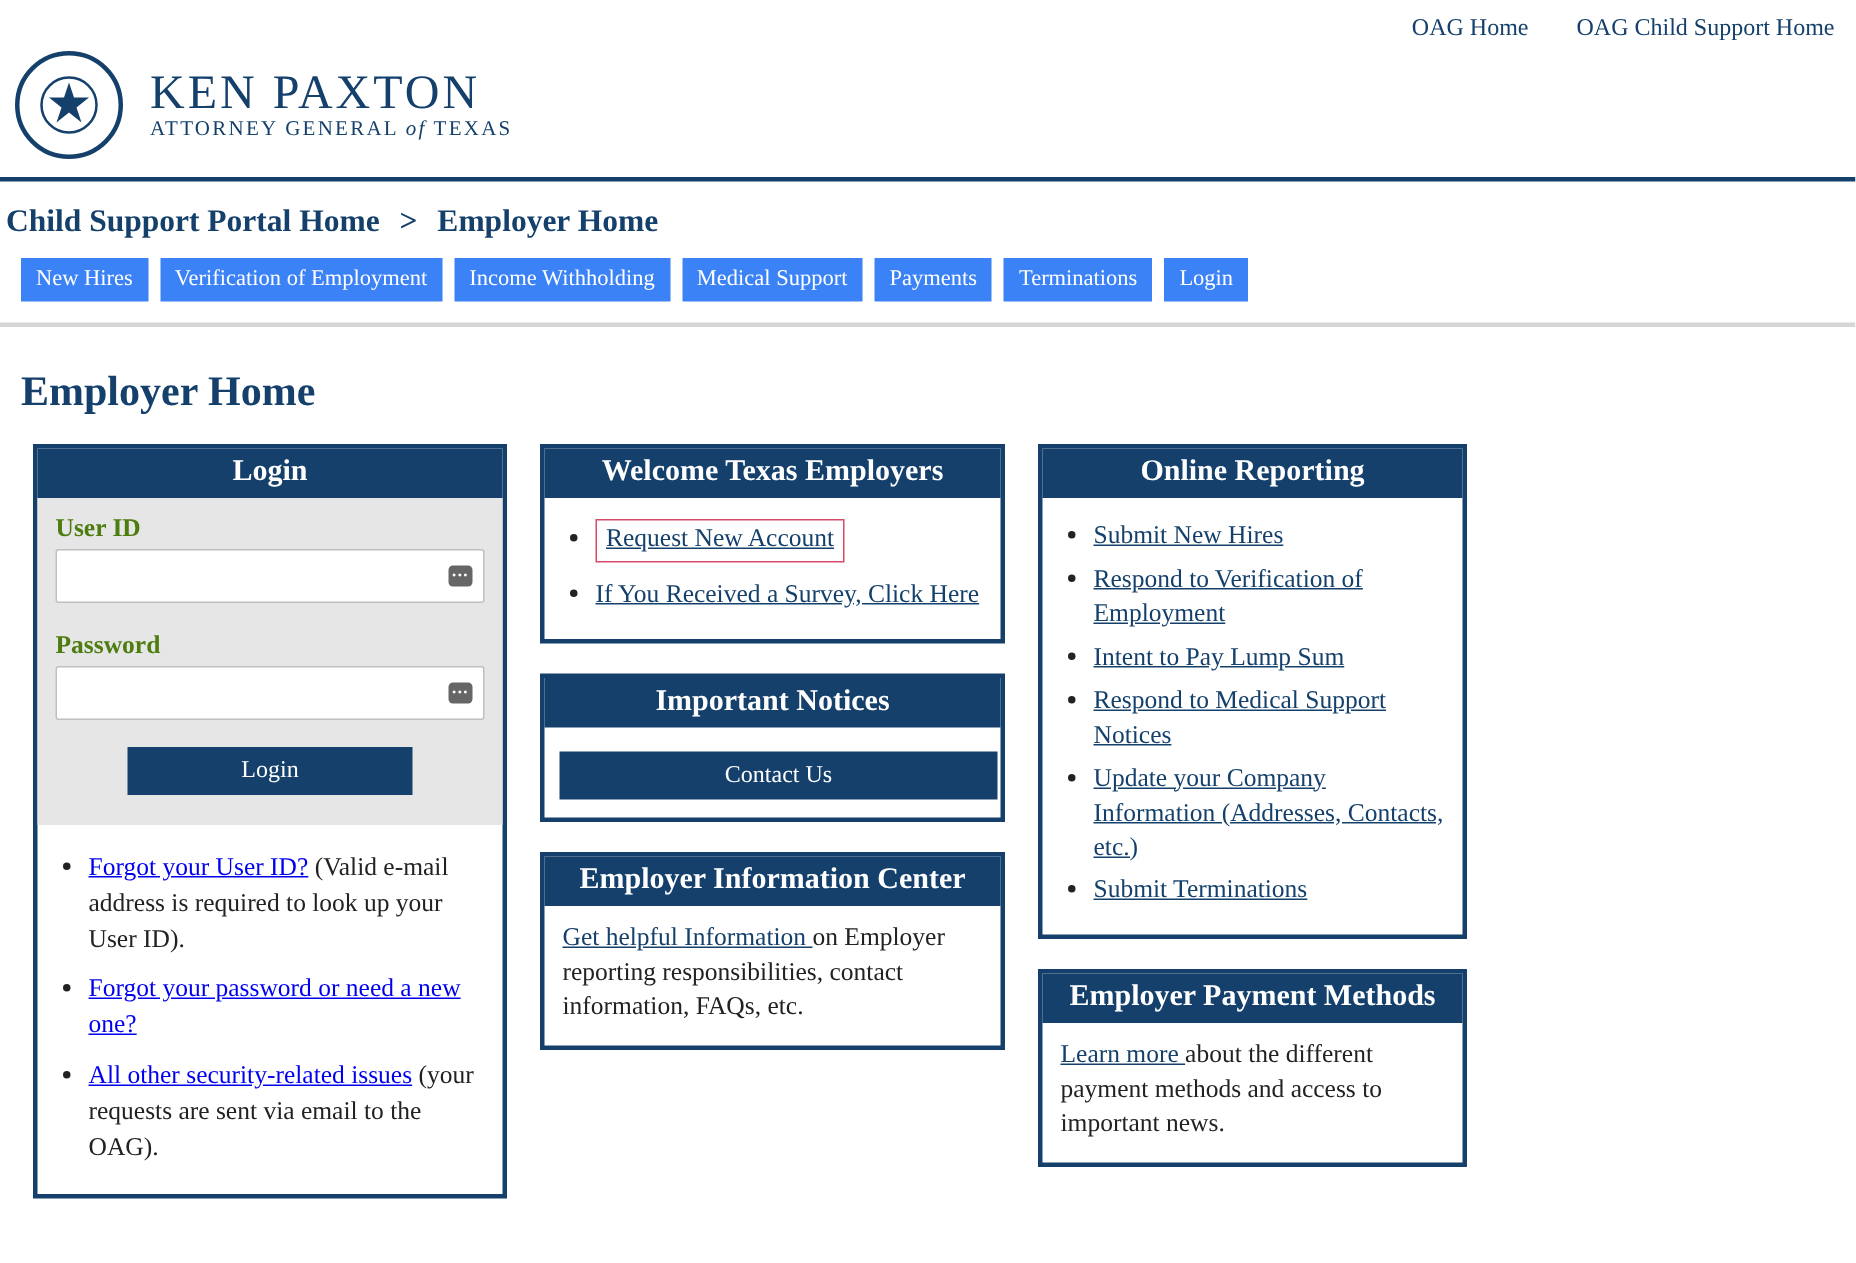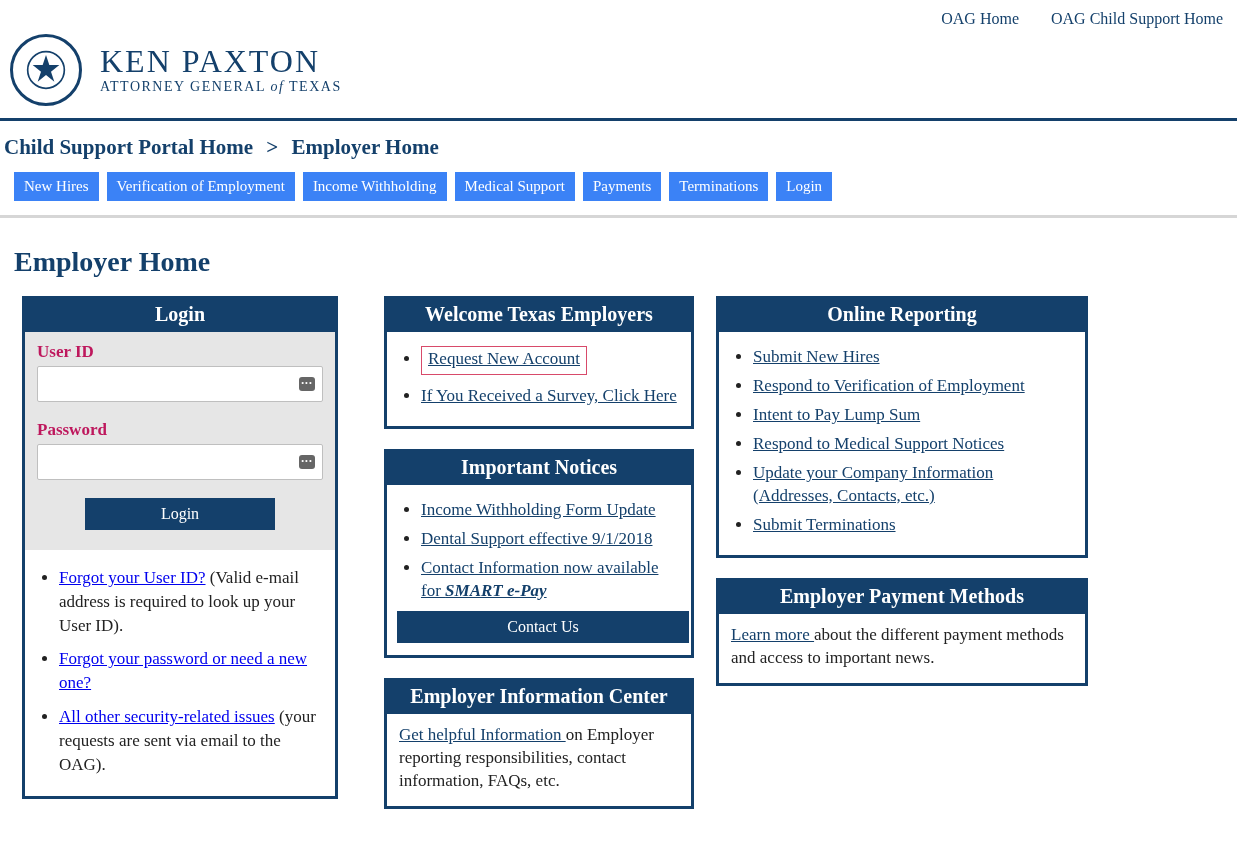--- a/index.html
+++ b/index.html
@@ -78,22 +78,22 @@
     color: #14406b;
     padding: 28px 0 18px 14px;
   }
   .cols {
     display: flex;
     align-items: flex-start;
     padding: 0 0 40px 22px;
   }
   .col { margin-right: 22px; }
   .col1 { width: 316px; }
-  .col2 { width: 310px; margin-left: 24px; }
-  .col3 { width: 372px; }
+  .col2 { width: 310px; }
+  .col3 { width: 286px; }
   .panel {
     border: 3px solid #14406b;
     margin-bottom: 20px;
     background: #fff;
   }
   .panel-header {
     background: #14406b;
     color: #fff;
     font-size: 20px;
     font-weight: bold;
@@ -115,21 +115,21 @@
   }
   .panel-body a, .plain-body a {
     color: #14406b;
   }
   .login-area {
     background: #e6e6e6;
     padding: 10px 12px 20px 12px;
   }
   .field-label {
     font-size: 17px;
-    color: #be185d;
+    color: #4d7c0f;
     margin-bottom: 4px;
     font-weight: bold;
   }
   .field-wrap {
     position: relative;
     margin-bottom: 18px;
   }
   .text-input {
     width: 100%;
     font-size: 16px;
@@ -285,27 +285,20 @@
           <li>
             <a href="#">If You Received a Survey, Click Here</a>
           </li>
         </ul>
       </div>
     </div>
 
     <div class="panel">
       <div class="panel-header">Important Notices</div>
       <div class="panel-body">
-        <ul>
-          <li><a href="#">Income Withholding Form Update</a></li>
-          <li><a href="#">Dental Support effective 9/1/2018</a></li>
-          <li>
-            <a href="#"><span>Contact Information now available for </span><span class="notices-italic">SMART e-Pay</span></a>
-          </li>
-        </ul>
         <button class="btn btn-contact">Contact Us</button>
       </div>
     </div>
 
     <div class="panel">
       <div class="panel-header">Employer Information Center</div>
       <div class="plain-body">
         <a href="#">Get helpful Information </a><span>on Employer reporting responsibilities, contact information, FAQs, etc.</span>
       </div>
     </div>

